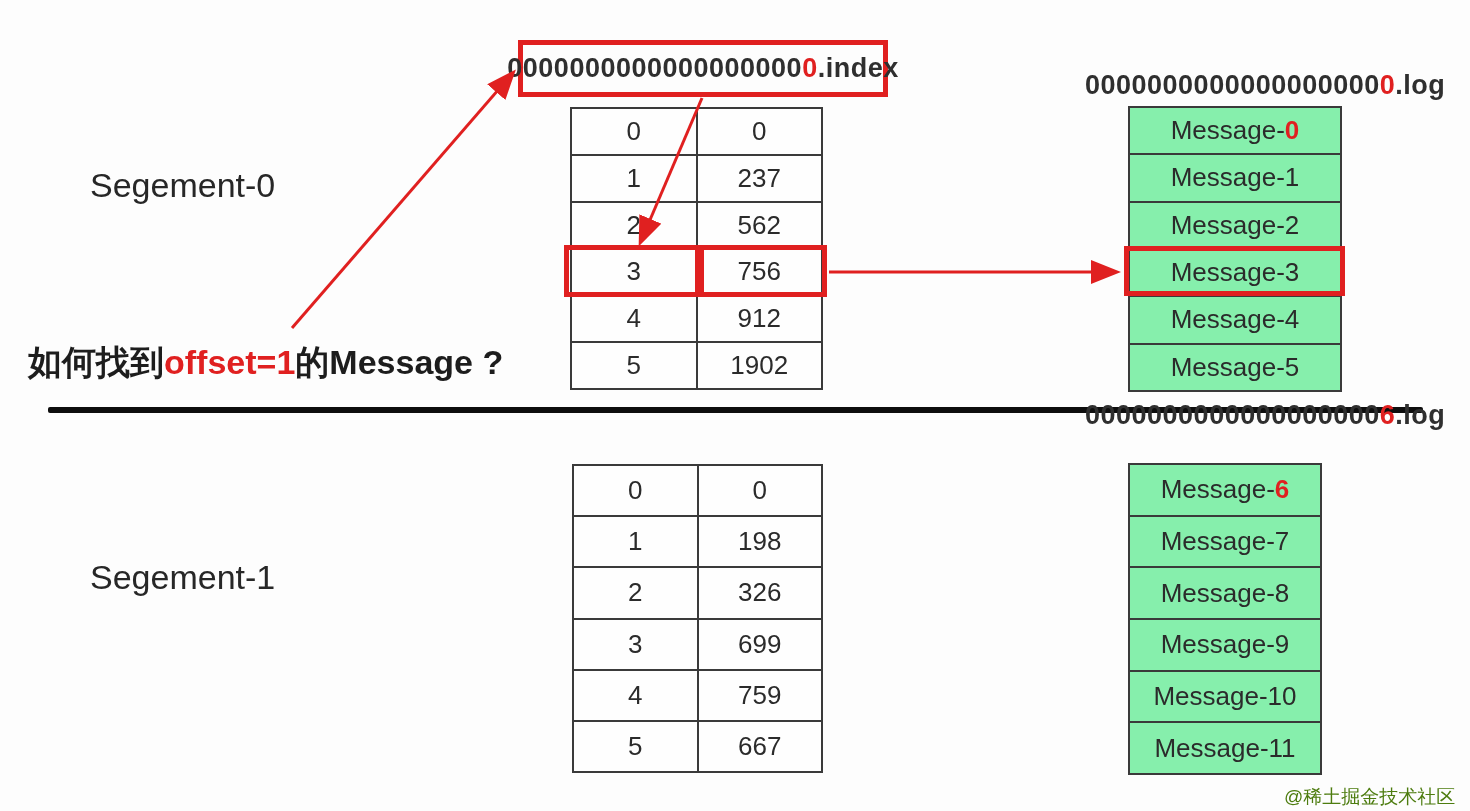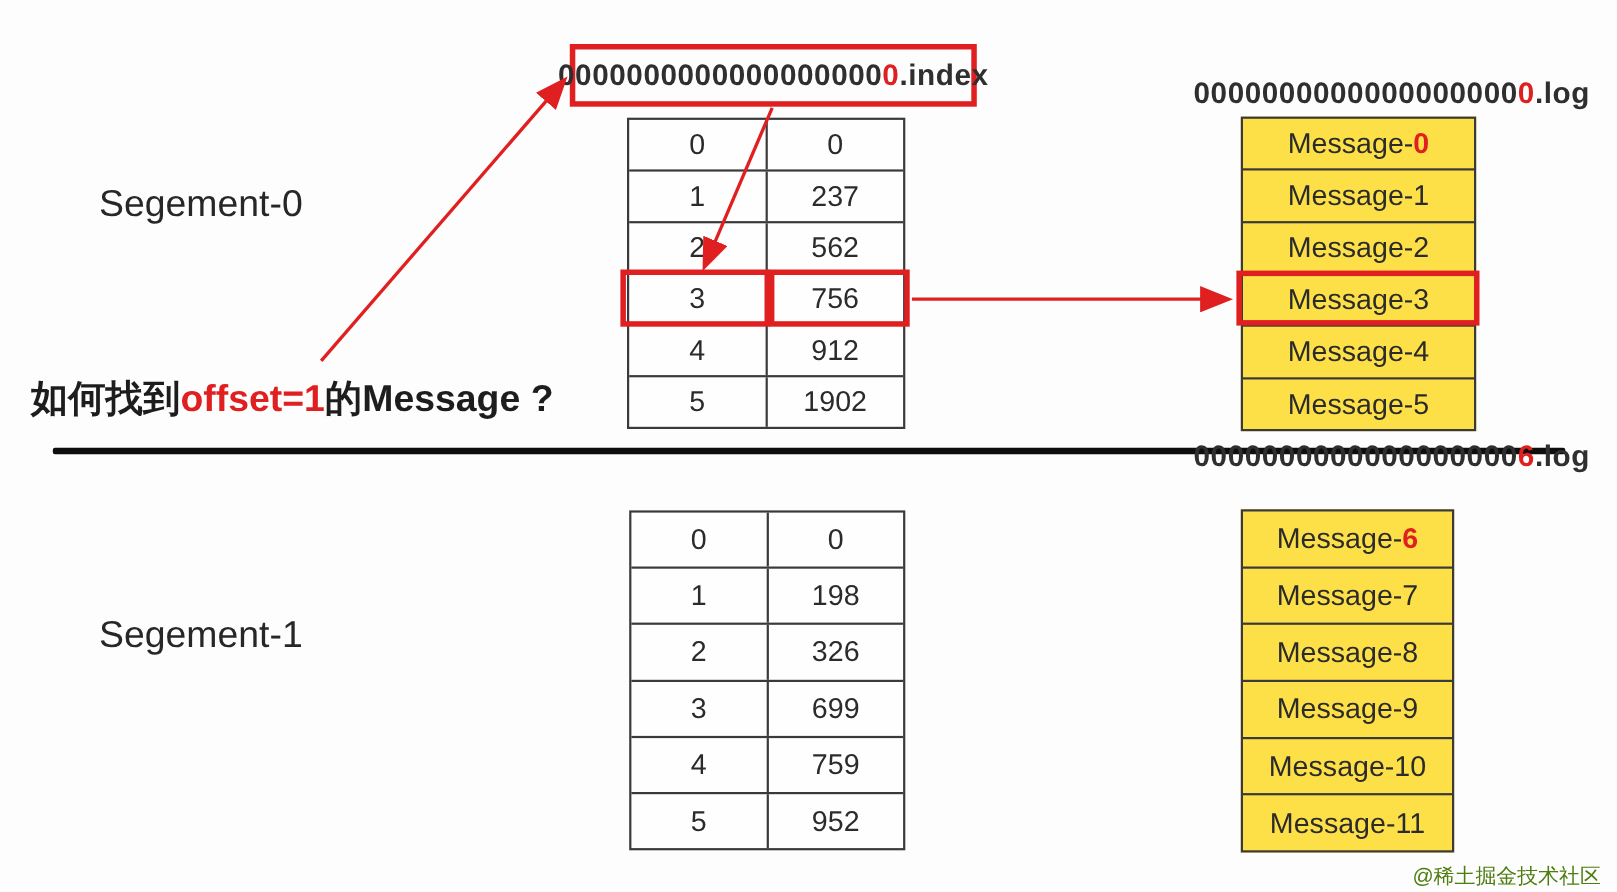--- a/index.html
+++ b/index.html
@@ -47,21 +47,21 @@
     flex:1;display:flex;align-items:center;justify-content:center;
     font-size:26px;color:#2b2b2b;
   }
   .idx-cell.left{border-right:2px solid #3a3a3a;}
   
   .msg-list{
     position:absolute;
     border:2px solid #3a3a3a;
     box-sizing:border-box;
     display:flex;flex-direction:column;
-    background:#fde047;
+    background:#86efac;
   }
   .msg-row{
     flex:1;display:flex;align-items:center;justify-content:center;
     border-top:2px solid #3a3a3a;
     font-size:26px;color:#2b2b2b;white-space:nowrap;
   }
   .msg-row:first-child{border-top:none;}
   .msg-row .red{color:#e02020;font-weight:700;}
   
   .hl-box{
@@ -208,21 +208,21 @@
       <div class="idx-row">
         <div class="idx-cell left">3</div>
         <div class="idx-cell">699</div>
       </div>
       <div class="idx-row">
         <div class="idx-cell left">4</div>
         <div class="idx-cell">759</div>
       </div>
       <div class="idx-row">
         <div class="idx-cell left">5</div>
-        <div class="idx-cell">952</div>
+        <div class="idx-cell">667</div>
       </div>
     </div>
 
   <div class="msg-list" id="seg1-msg-list">
       <div class="msg-row">
         <span>Message-</span>
         <span class="red">6</span>
       </div>
       <div class="msg-row">
         <span>Message-</span>

